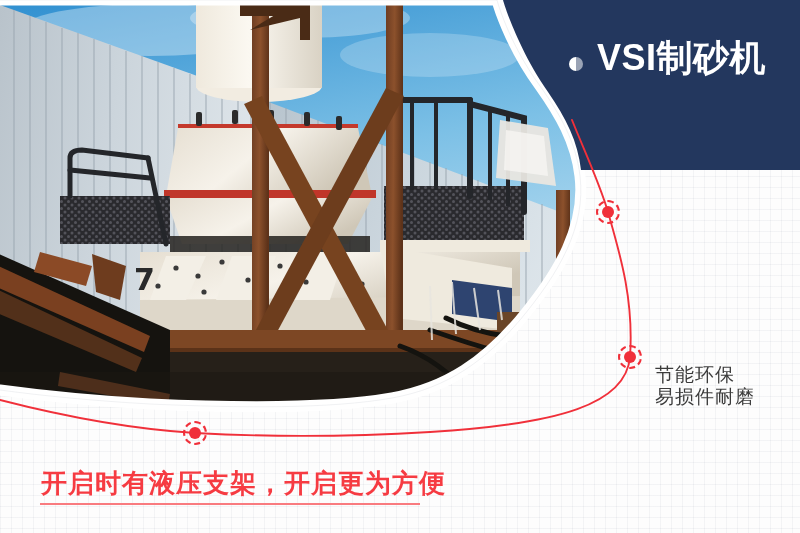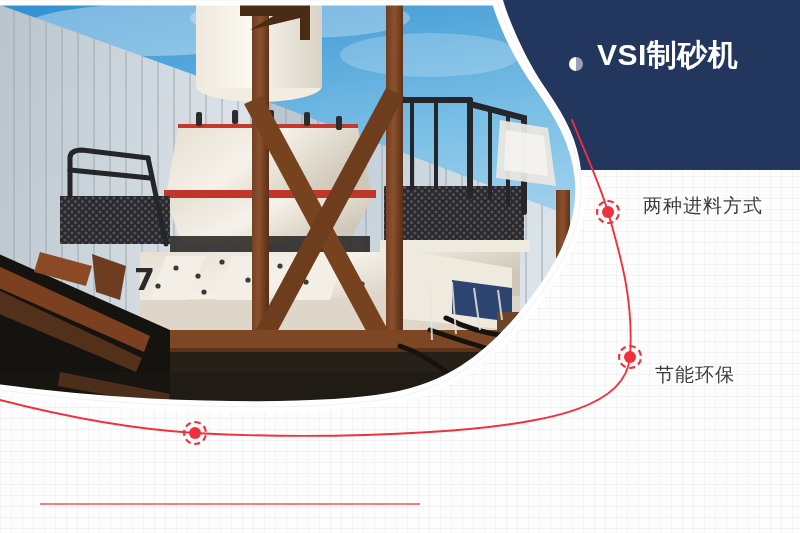--- a/index.html
+++ b/index.html
@@ -18,21 +18,21 @@
       linear-gradient(to bottom, rgba(120,130,150,.075) 1px, transparent 1px);
     background-size:11px 11px;
   }
 
   .layer{position:absolute;inset:0;width:800px;height:533px;}
   svg.layer{display:block;}
 
   
   .title{
     position:absolute;left:597px;top:40px;
-    font-size:30px;font-weight:bold;color:#ffffff;
+    font-size:36px;font-weight:bold;color:#ffffff;
     letter-spacing:.5px;white-space:nowrap;line-height:1;
   }
   .title-bullet{
     position:absolute;left:569px;top:57px;width:14px;height:14px;border-radius:50%;
     background:linear-gradient(to right,#ffffff 0 50%, #9aa3b5 50% 100%);
   }
   .feat{
     position:absolute;font-size:19px;color:#3b3b3b;white-space:nowrap;line-height:1;
     letter-spacing:1px;
   }
@@ -340,18 +340,19 @@
     <span class="core"></span>
   </div>
   <div class="marker m3">
     <span class="ring"></span>
     <span class="core"></span>
   </div>
 
   <span class="title-bullet"></span>
   <div class="title">VSI制砂机</div>
 
-  <div class="feat feat-1">两种进料方式</div>
   <div class="feat feat-2">节能环保</div>
-
+  <div class="feat feat-3">易损件耐磨</div>
+
+  <div class="caption">开启时有液压支架，开启更为方便</div>
   <div class="caption-rule"></div>
 
 </div>
 
 </body></html>

